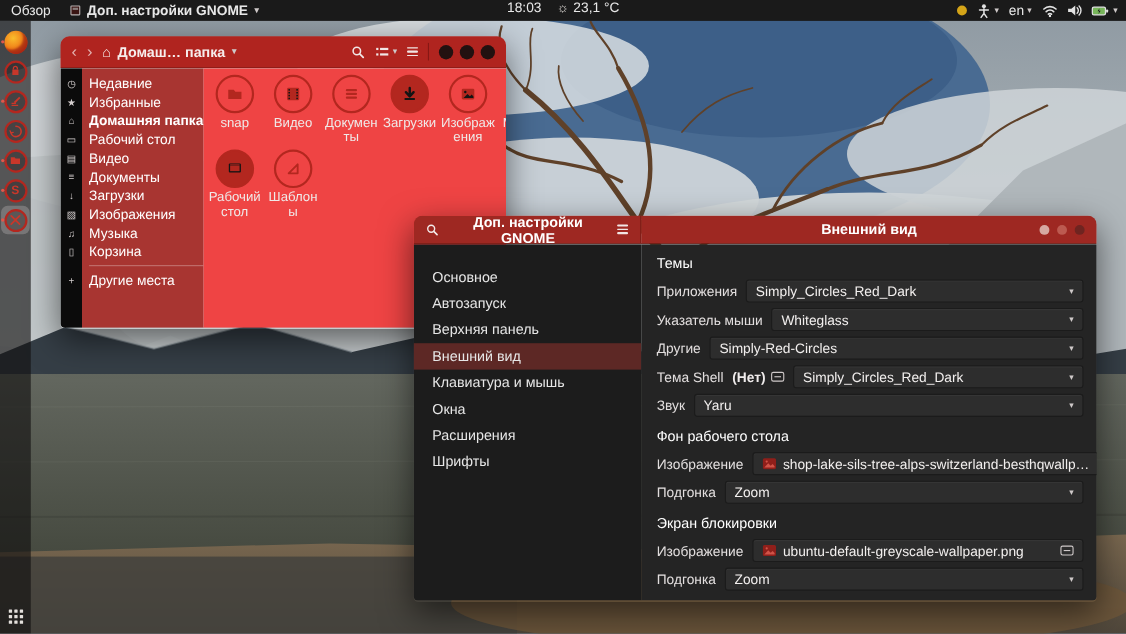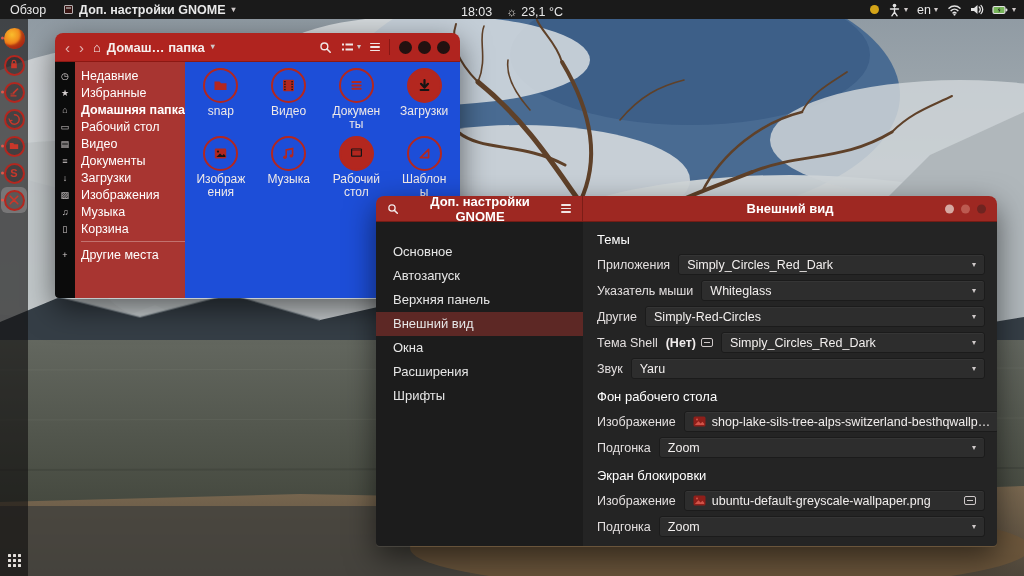--- a/index.html
+++ b/index.html
@@ -17,21 +17,21 @@
     position:absolute;top:0;left:0;width:1024px;height:19px;background:#1a1a1a;
     color:#e8e8e8;display:flex;align-items:center;font-size:12.5px;z-index:60;
     padding:0 8px;box-sizing:border-box;
   }
   .tp-left{display:flex;align-items:center;gap:16px;z-index:2}
   .tp-activities{padding:0 2px}
   .tp-app{display:flex;align-items:center;gap:6px;font-weight:bold}
   .win-ic{width:9px;height:9px;border:1px solid #b7b1b1;background:#3a1513;box-sizing:border-box;border-radius:1px;position:relative}
   .win-ic::after{content:"";position:absolute;left:1px;right:1px;top:1px;height:2px;background:#8a7d7c}
   .caret{font-size:8px;color:#cfc9c9;line-height:1}
-  .tp-center{position:absolute;left:0;right:0;top:0;height:19px;display:flex;align-items:flex-end;justify-content:center;gap:14px;z-index:1}
+  .tp-center{position:absolute;left:0;right:0;top:0;height:19px;display:flex;align-items:flex-start;justify-content:center;gap:14px;z-index:1}
   .tp-weather{display:flex;align-items:center;gap:4px}
   .sun-g{font-size:12px;color:#d8d4d0}
   .tp-right{margin-left:auto;display:flex;align-items:center;gap:9px;z-index:2}
   .dot-notif{width:9px;height:9px;border-radius:50%;background:#d4a418}
   .tray{display:flex;align-items:center;gap:3px}
   .tray svg{display:block}
 
   
   .dock{
     position:absolute;left:0;top:19px;bottom:0;width:28px;background:rgba(16,14,14,.62);
@@ -61,21 +61,21 @@
   .tb-sep{width:1px;height:16px;background:rgba(60,0,0,.35)}
   .win-dots{display:flex;gap:6px;align-items:center}
   .win-dots i{width:13px;height:13px;border-radius:50%;background:#231110;display:block}
   .files-body{display:flex;height:236px;border-radius:0 0 4px 4px;overflow:hidden}
   .files-sidebar{width:130px;background:linear-gradient(90deg,#0b0b0b 0,#0b0b0b 20px,#a83531 20px);padding-top:5px;box-sizing:border-box;color:#fff}
   .fs-row{display:flex;align-items:center;height:17px;font-size:12.5px}
   .fs-ic{width:20px;text-align:center;font-size:9px;color:#d6d0d0;flex:none}
   .fs-lb{padding-left:6px;white-space:nowrap}
   .fs-row.selected .fs-lb{font-weight:bold}
   .fs-sep{height:1px;margin:4px 0 4px 26px;background:rgba(255,255,255,.3)}
-  .fs-content{flex:1;background:#1d4ed8;padding:6px 2px;display:grid;grid-template-columns:repeat(4,1fr);align-content:start;justify-items:center;row-gap:4px;color:#efe9e8;font-size:12px}
+  .fs-content{flex:1;background:#ef4444;padding:6px 2px;display:grid;grid-template-columns:repeat(6,1fr);align-content:start;justify-items:center;row-gap:4px;color:#efe9e8;font-size:12px}
   .file-item{display:flex;flex-direction:column;align-items:center;width:53px}
   .file-ring{width:35px;height:35px;border:2.5px solid #b3271f;border-radius:50%;box-sizing:border-box;display:flex;align-items:center;justify-content:center;margin-bottom:2px}
   .file-ring.solid{background:#b3271f}
   .file-label{text-align:center;word-break:break-all;line-height:1.12;max-width:52px}
 
   
   .tweaks{left:376px;top:196px;width:621px;height:351px;z-index:20}
   .tw-titlebar{height:26px;display:flex;border-radius:8px 8px 0 0;overflow:hidden;color:#fff;font-size:13px;border-bottom:1px solid #731c15;box-sizing:border-box}
   .tw-tb-left{width:207px;flex:none;background:#9e2822;display:flex;align-items:center;padding:0 11px;gap:10px;box-sizing:border-box;border-right:1px solid #7c1d17;font-weight:bold}
   .tw-tb-title{flex:1;text-align:center}
@@ -465,20 +465,21 @@
         <i style="background:#6f2420"></i>
       </span>
     </div>
   </div>
   <div class="tw-body">
     <div class="tw-sidebar">
       <div class="tw-side-row">Основное</div>
       <div class="tw-side-row">Автозапуск</div>
       <div class="tw-side-row">Верхняя панель</div>
       <div class="tw-side-row selected">Внешний вид</div>
+      <div class="tw-side-row">Клавиатура и мышь</div>
       <div class="tw-side-row">Окна</div>
       <div class="tw-side-row">Расширения</div>
       <div class="tw-side-row">Шрифты</div>
     </div>
     <div class="tw-content">
       <div class="tw-header">Темы</div>
 
       <div class="tw-row">
         <span class="tw-label">Приложения</span>
         <div class="tw-select">

